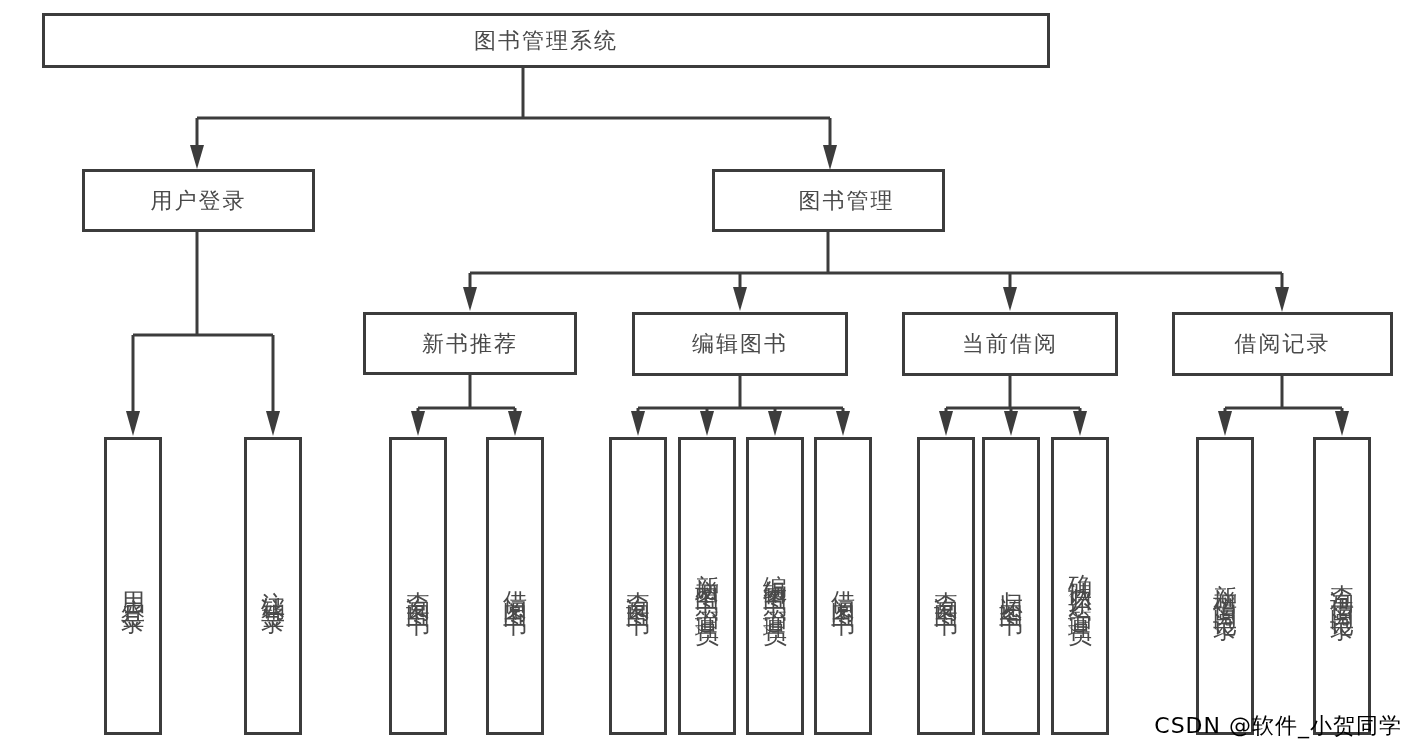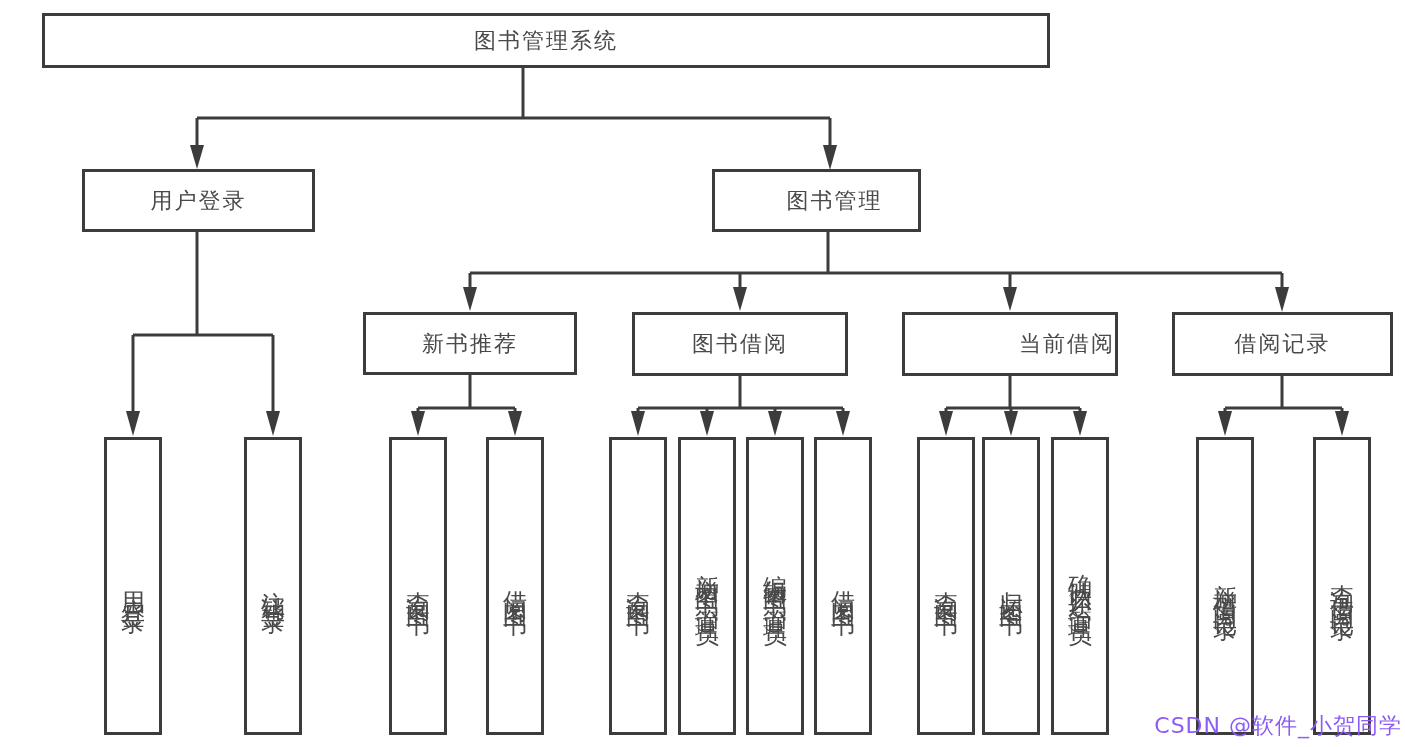--- a/index.html
+++ b/index.html
@@ -45,21 +45,21 @@
     line-height:1;
     letter-spacing:7px;
     color:#494949;
     max-height:288px;
   }
   .watermark {
     position:absolute;
     right:3px;
     bottom:6px;
     font-size:22px;
-    color:#8b5cf6;
+    color:#000000;
     letter-spacing:1px;
     z-index:3;
     white-space:nowrap;
   }
 </style>
 </head>
 <body>
 
 <div class="canvas">
 
@@ -136,31 +136,31 @@
     </g>
   </svg>
 
   <div class="node" style="left:22px; top:13px; width:1008px; height:55px;margin-left:20px;">
     <span class="h-label">图书管理系统</span>
   </div>
 
   <div class="node" style="left:82px; top:169px; width:233px; height:63px;">
     <span class="h-label">用户登录</span>
   </div>
-  <div class="node" style="left:712px; top:169px; width:209px; height:63px;padding-left:36px;">
+  <div class="node" style="left:712px; top:169px; width:233px; height:63px;padding-left:36px;">
     <span class="h-label">图书管理</span>
   </div>
 
   <div class="node" style="left:363px; top:312px; width:214px; height:63px;align-items:center;">
     <span class="h-label">新书推荐</span>
   </div>
   <div class="node" style="left:632px; top:312px; width:216px; height:64px;">
-    <span class="h-label">图书借阅</span>
-  </div>
-  <div class="node" style="left:902px; top:312px; width:216px; height:64px;justify-content:flex-end;">
+    <span class="h-label">编辑图书</span>
+  </div>
+  <div class="node" style="left:902px; top:312px; width:216px; height:64px;">
     <span class="h-label">当前借阅</span>
   </div>
   <div class="node" style="left:1172px; top:312px; width:221px; height:64px;font-family:Liberation Mono, monospace;">
     <span class="h-label">借阅记录</span>
   </div>
 
   <div class="node leaf" style="left:104px;">
     <span class="v-label">用户登录</span>
   </div>
   <div class="node leaf" style="left:244px;">

